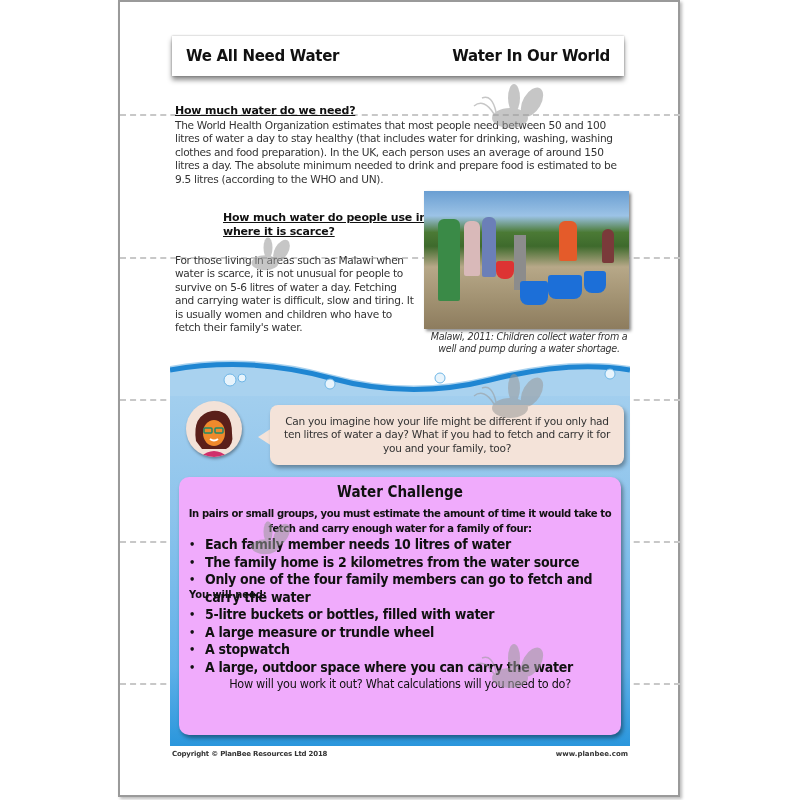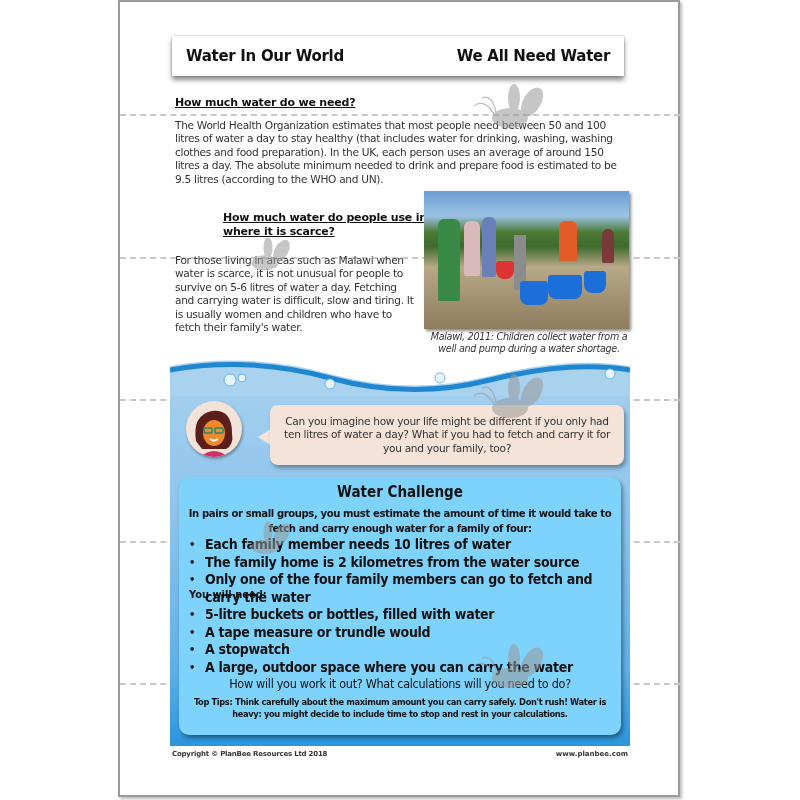--- a/index.html
+++ b/index.html
@@ -11,21 +11,21 @@
   .para { position:absolute; left:175px; font-size:10.6px; line-height:13.4px; color:#333; font-family:"DejaVu Sans", sans-serif; letter-spacing:-0.3px; }
   .photo { position:absolute; left:424px; top:191px; width:205px; height:138px; background:linear-gradient(180deg,#6a9ed2 0%,#9cc3e6 18%,#4b7a35 30%,#3e6a2c 40%,#b7a888 55%,#a09070 80%,#8d7c5e 100%); box-shadow:2px 2px 3px #888; overflow:hidden; }
   .photo .bucket { position:absolute; background:#1c6fd8; border-radius:3px 3px 8px 8px; }
   .photo .person { position:absolute; border-radius:6px 6px 2px 2px; }
   .caption { position:absolute; left:424px; top:331px; width:210px; font-style:italic; font-size:9.6px; line-height:12px; color:#333; text-align:center; letter-spacing:-0.3px; }
   .water-panel { position:absolute; left:170px; top:356px; width:460px; height:390px; background:linear-gradient(180deg,#a9d2ef 0%,#8ec4ec 40%,#5fb0e8 80%,#2a96dc 100%); overflow:hidden; }
   .wave-top { position:absolute; left:0; top:0; width:460px; height:40px; }
   .avatar { position:absolute; left:186px; top:401px; width:56px; height:56px; border-radius:50%; background:#f3e2d8; box-shadow:1px 2px 3px rgba(0,0,0,0.35); overflow:hidden; }
   .bubble { position:absolute; left:270px; top:405px; width:354px; height:60px; background:#f4e3d9; border-radius:8px; box-shadow:2px 3px 4px rgba(0,0,0,0.35); display:flex; align-items:center; justify-content:center; text-align:center; font-size:10.6px; line-height:13.5px; color:#333; padding:0 10px; box-sizing:border-box; letter-spacing:-0.3px; }
   .bubble-tail { position:absolute; left:258px; top:428px; width:0; height:0; border-top:9px solid transparent; border-bottom:9px solid transparent; border-right:14px solid #f4e3d9; }
-  .challenge { position:absolute; left:179px; top:477px; width:442px; height:258px; background:#7dd3fc; border-radius:10px; box-shadow:2px 3px 4px rgba(0,0,0,0.4); font-family:"DejaVu Sans Condensed","DejaVu Sans", sans-serif; color:#111; }
+  .challenge { position:absolute; left:179px; top:477px; width:442px; height:258px; background:#f0abfc; border-radius:10px; box-shadow:2px 3px 4px rgba(0,0,0,0.4); font-family:"DejaVu Sans Condensed","DejaVu Sans", sans-serif; color:#111; }
   .ch-title { position:absolute; left:0; top:6px; width:100%; text-align:center; font-weight:bold; font-size:15px; }
   .ch-intro { position:absolute; left:6px; top:29px; width:430px; text-align:center; font-weight:bold; font-size:11.2px; line-height:15px; letter-spacing:-0.4px; }
   .ch-list { position:absolute; left:10px; margin:0; padding:0; list-style:none; }
   .ch-list li { font-weight:bold; font-size:14px; height:17.5px; line-height:17.5px; letter-spacing:-0.3px; position:relative; padding-left:16px; }
   .ch-list li::before { content:"\2022"; position:absolute; left:0; font-size:11px; }
   .ch-need { position:absolute; left:10px; top:111px; font-weight:bold; font-size:11px; }
   .ch-question { position:absolute; left:0; top:199px; width:100%; text-align:center; font-weight:normal; font-size:12.5px; letter-spacing:-0.3px; }
   .ch-tips { position:absolute; left:6px; top:219px; width:430px; text-align:center; font-weight:bold; font-size:9.2px; line-height:12px; letter-spacing:-0.35px; }
   .footer-left { position:absolute; left:172px; top:750px; font-size:7px; font-weight:bold; color:#333; letter-spacing:-0.2px; }
   .footer-right { position:absolute; right:172px; top:750px; font-size:7px; font-weight:bold; color:#333; }
@@ -37,25 +37,25 @@
 
 <div class="page"></div>
 
 <div class="dash-h" style="left:120px; top:114px; width:560px;"></div>
 <div class="dash-h" style="left:120px; top:257px; width:560px;"></div>
 <div class="dash-h" style="left:120px; top:399px; width:560px;"></div>
 <div class="dash-h" style="left:120px; top:541px; width:560px;"></div>
 <div class="dash-h" style="left:120px; top:683px; width:560px;"></div>
 
 <div class="title-bar">
+  <span>We All Need Water</span>
   <span>Water In Our World</span>
-  <span>We All Need Water</span>
 </div>
 
-<div class="h2" style="top:96px;">How much water do we need?</div>
+<div class="h2" style="top:104px;">How much water do we need?</div>
 <div class="para" style="top:119px; width:456px;">
   <span>The World Health Organization estimates that most people need between 50 and 100 litres of water a day to stay healthy (that includes water for drinking, washing, washing clothes and food preparation). In the UK, each person uses an average of around 150 litres a day. The absolute minimum needed to drink and prepare food is estimated to be 9.5 litres (according to the WHO and UN).</span>
 </div>
 
 <div class="h2" style="top:211px; width:245px; line-height:14px;margin-left:48px;">How much water do people use in areas where it is scarce?</div>
 <div class="para" style="top:254px; width:242px;">For those living in areas such as Malawi when water is scarce, it is not unusual for people to survive on 5-6 litres of water a day. Fetching and carrying water is difficult, slow and tiring. It is usually women and children who have to fetch their family's water.</div>
 
 <div class="photo">
   <div class="person" style="left:14px; top:28px; width:22px; height:82px; background:#3a8a47;"></div>
   <div class="person" style="left:40px; top:30px; width:16px; height:55px; background:#d9b9b9;"></div>
@@ -100,26 +100,25 @@
   <div class="ch-title">Water Challenge</div>
   <div class="ch-intro">In pairs or small groups, you must estimate the amount of time it would take to fetch and carry enough water for a family of four:</div>
   <ul class="ch-list" style="top:59px;">
     <li>Each family member needs 10 litres of water</li>
     <li>The family home is 2 kilometres from the water source</li>
     <li>Only one of the four family members can go to fetch and carry the water</li>
   </ul>
   <div class="ch-need">You will need:</div>
   <ul class="ch-list" style="top:129px;">
     <li>5-litre buckets or bottles, filled with water</li>
-    <li>A tape measure or trundle would</li>
+    <li>A large measure or trundle wheel</li>
     <li>A stopwatch</li>
     <li>A large, outdoor space where you can carry the water</li>
   </ul>
   <div class="ch-question">How will you work it out? What calculations will you need to do?</div>
-  <div class="ch-tips">Top Tips: Think carefully about the maximum amount you can carry safely. Don't rush! Water is heavy: you might decide to include time to stop and rest in your calculations.</div>
 </div>
 
 <div class="footer-left">Copyright © PlanBee Resources Ltd 2018</div>
 <div class="footer-right">www.planbee.com</div>
 
 <svg class="watermark" style="left:470px; top:84px;" width="80" height="50" viewBox="0 0 80 50">
   <ellipse cx="40" cy="34" rx="18" ry="10" fill="#999"></ellipse>
   <ellipse cx="44" cy="14" rx="6" ry="14" fill="#999"></ellipse>
   <ellipse cx="62" cy="18" rx="9" ry="16" fill="#999" transform="rotate(30 62 18)"></ellipse>
   <path d="M24 30 Q14 14 4 22 M26 28 Q22 10 12 14" stroke="#999" fill="none" stroke-width="1.5"></path>

